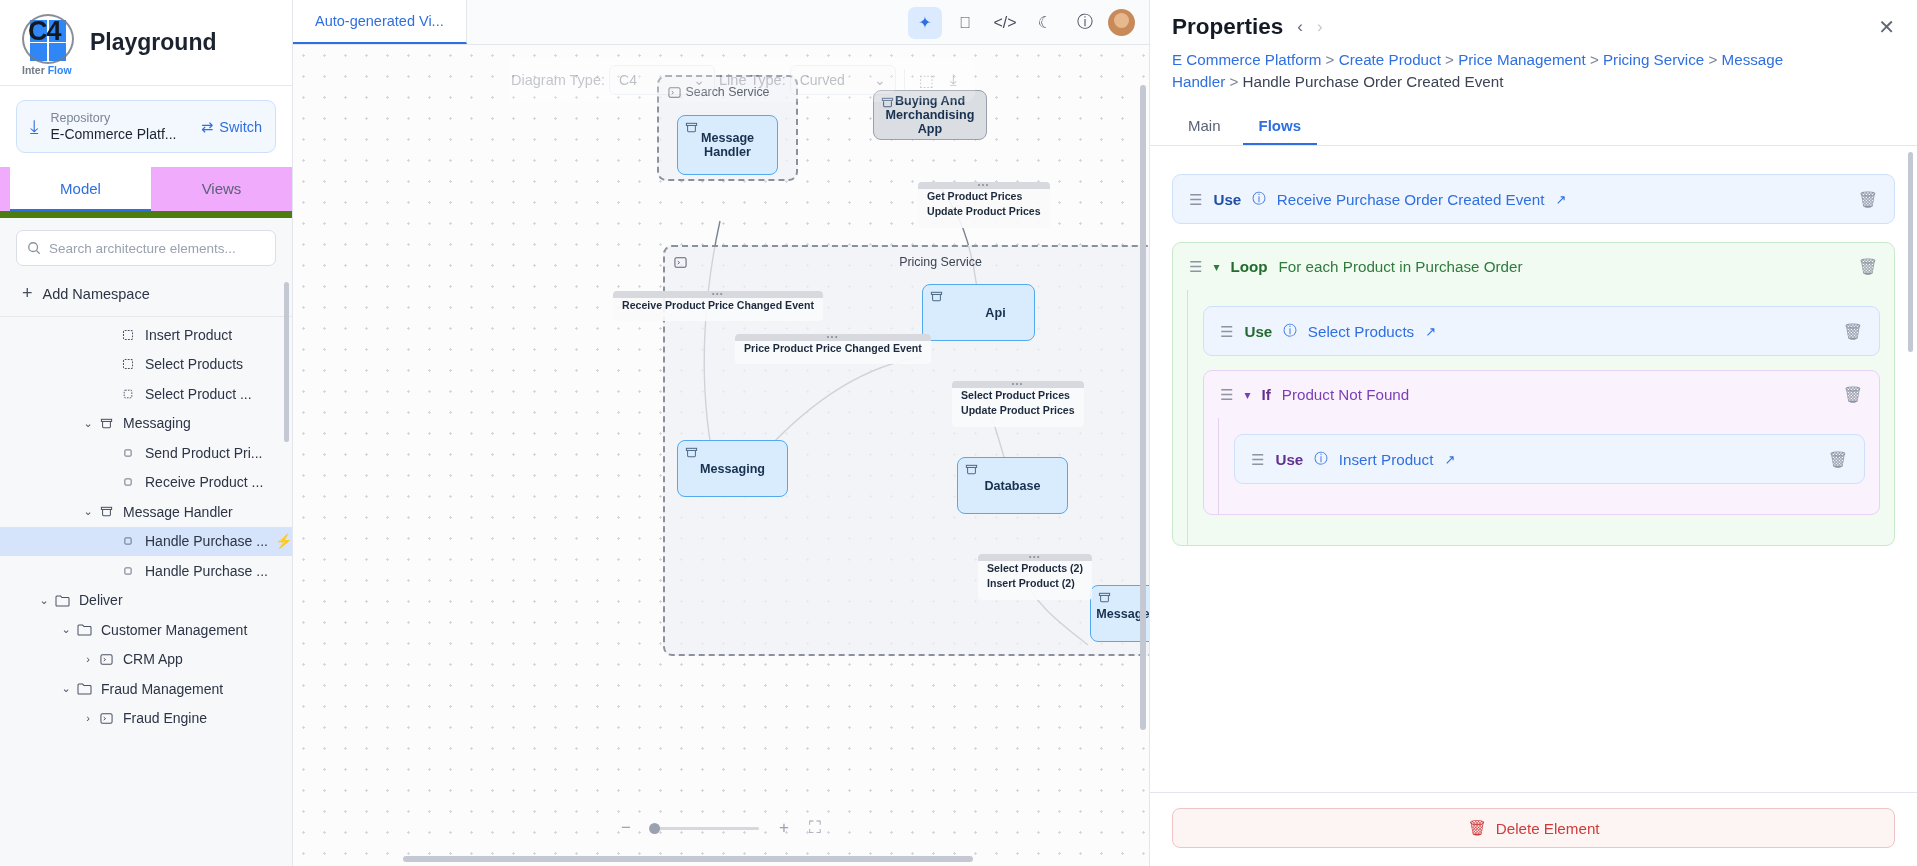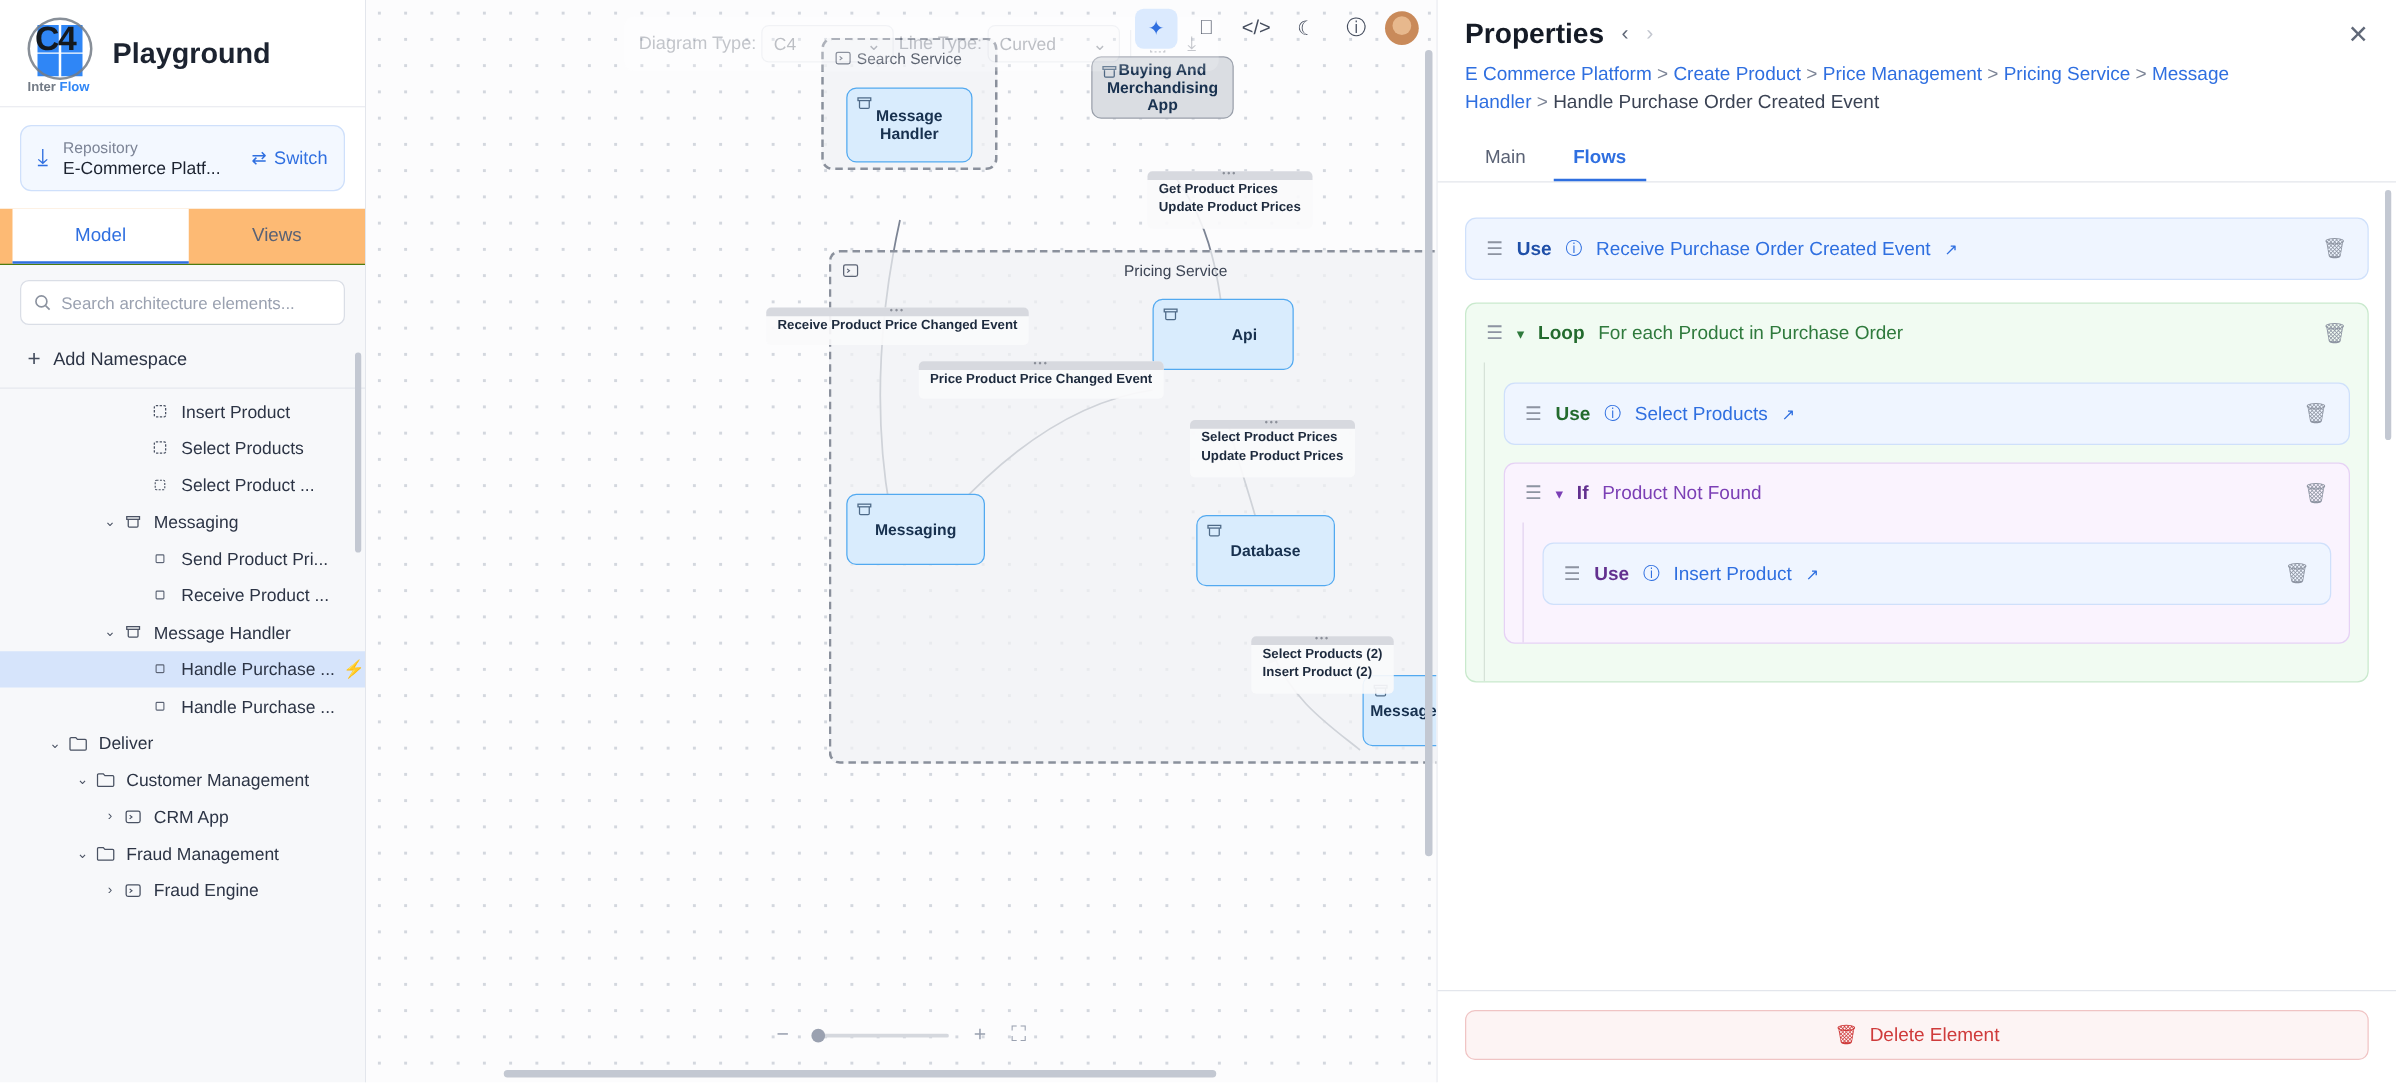--- a/index.html
+++ b/index.html
@@ -29,21 +29,21 @@
 
   .repo-wrap { padding:14px 16px; background:#fff; }
   .repo-box { border:1px solid #cfe0fb; background:#f3f8ff; border-radius:9px;
      height:53px; display:flex; align-items:center; padding:0 13px; gap:12px; }
   .repo-ico { color:#2f6fe0; font-size:19px; }
   .repo-txt { flex:1; line-height:1.15; }
   .repo-lbl { font-size:12.5px; color:#7c8496; }
   .repo-val { font-size:14px; color:#1c2330; font-weight:500; }
   .repo-switch { display:flex; align-items:center; gap:6px; color:#2f6fe0; font-size:14.5px;}
 
-  .tabs-row { display:flex; border-bottom:1px solid #4d7c0f; background:#fdba74;padding-left:10px;}
+  .tabs-row { display:flex; border-bottom:7px solid #4d7c0f; background:#f0abfc;padding-left:10px;}
   .tab { flex:1; text-align:center; padding:13px 0 12px; font-size:15px; color:#5a6275; cursor:pointer;}
   .tab.active { color:#2f6fe0; background:#fff; border-bottom:2.5px solid #2f6fe0; }
 
   .search-wrap { padding:12px 16px 6px; }
   .search-box { height:36px; border:1px solid #dadee6; border-radius:7px; background:#fff;
      display:flex; align-items:center; gap:8px; padding:0 10px; }
   .search-box svg { flex:none; }
   .search-box input { border:0; outline:0; font-size:13.5px; width:100%; color:#2c3445;
      font-family:"Liberation Sans", sans-serif; background:transparent;}
   .search-box input::placeholder { color:#9aa1b0; }
@@ -353,20 +353,23 @@
               <path d="M4 5.5l2 1.6-2 1.6" fill="none" stroke="#4a5263" stroke-width="1"></path>
             </svg>
           </span>
           <span style="margin-left:7px">Fraud Engine</span>
         </div>
       </div>
     <div class="scroll-v" style="top:282px;height:160px;"></div>
   </div>
 
   <div class="center">
+    <div class="viewtabs">
+      <div class="viewtab">Auto-generated Vi...</div>
+    </div>
     <div class="canvas" id="canvas">
       <div class="toolbar">
         <span class="tb-lbl">Diagram Type:</span>
         <div class="tb-sel">
           <span>C4</span>
           <span>⌄</span>
           </div>
         <span class="tb-lbl">Line Type:</span>
         <div class="tb-sel">
           <span>Curved</span>
@@ -457,21 +460,21 @@
           </div>
           <div class="edgelbl" style="left: 442px; top: 289px; min-width: 172px;">
             <span class="grip">•••</span>
             <div>Price Product Price Changed Event</div>
           </div>
           <div class="edgelbl" style="left: 659px; top: 336px; min-width: 122px;">
             <span class="grip">•••</span>
             <div>Select Product Prices</div>
             <div>Update Product Prices</div>
           </div>
-          <div class="edgelbl" style="left: 708px; top: 509px; min-width: 98px;">
+          <div class="edgelbl" style="left: 685px; top: 509px; min-width: 98px;">
             <span class="grip">•••</span>
             <div>Select Products (2)</div>
             <div>Insert Product (2)</div>
           </div>
         </div>
       <div class="zoombar">
         <span>−</span>
         <div class="zslider">
             <div class="knob"></div>
           </div>

